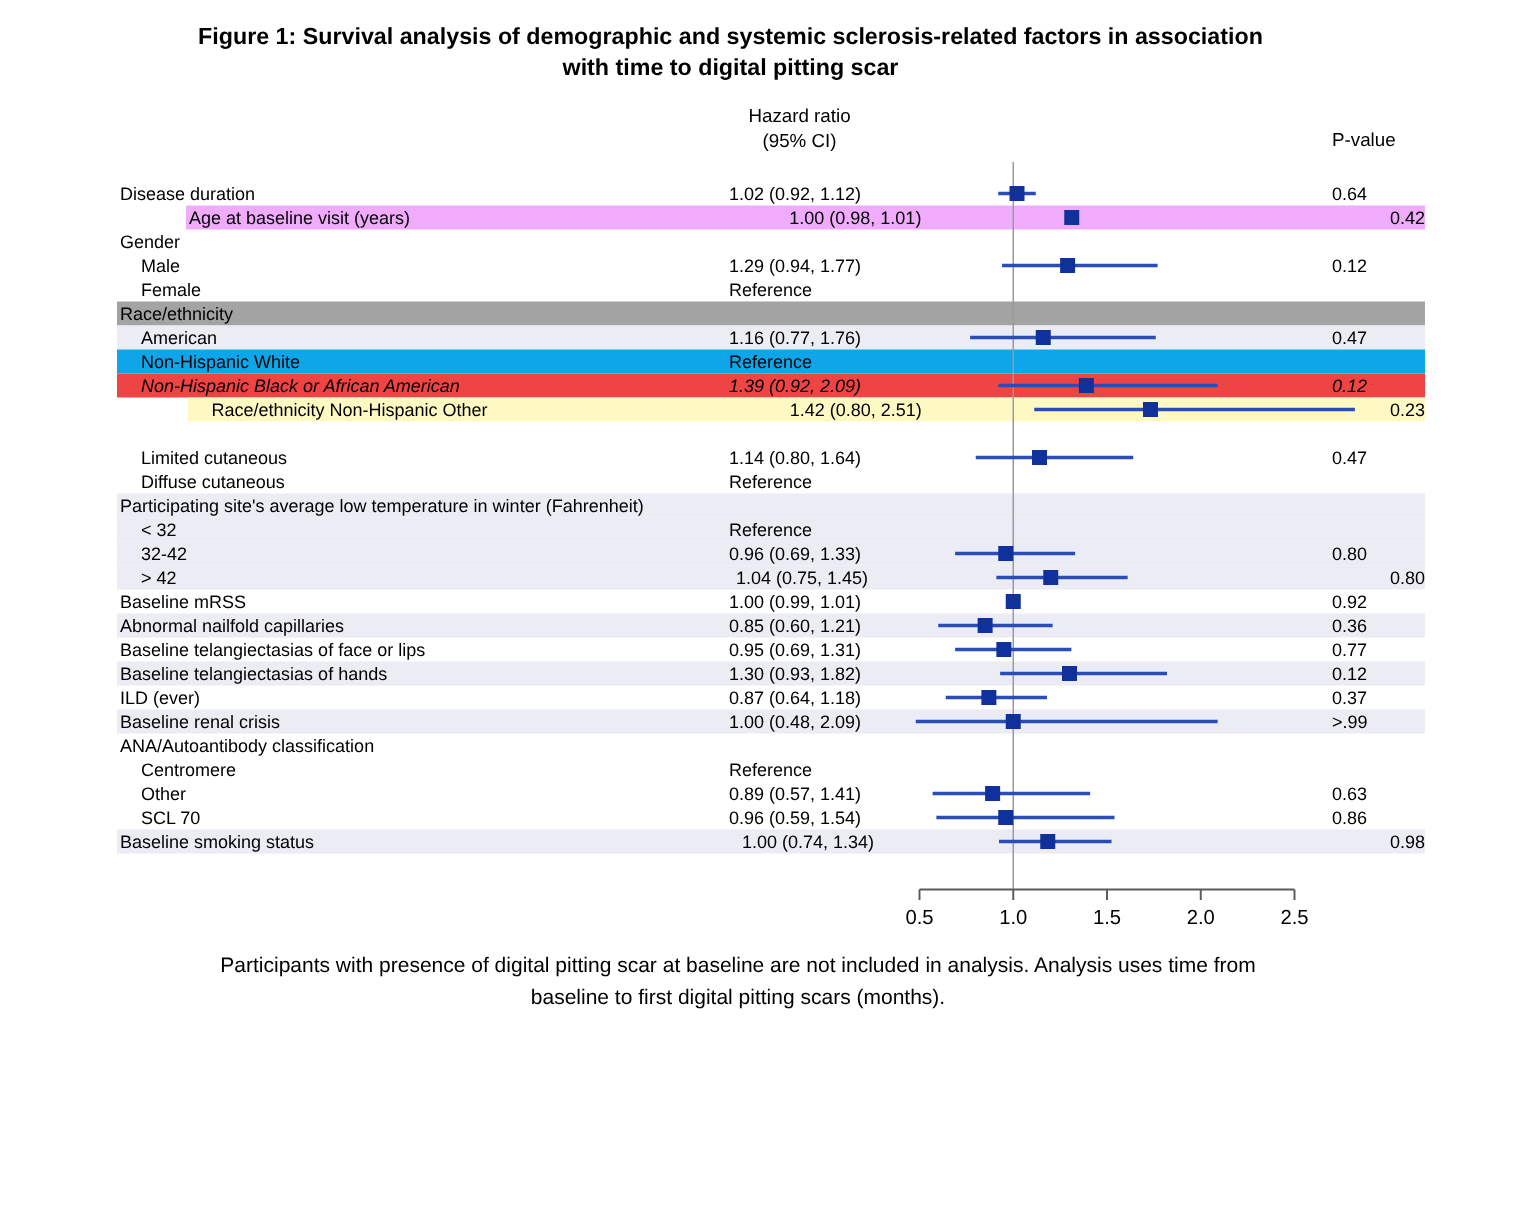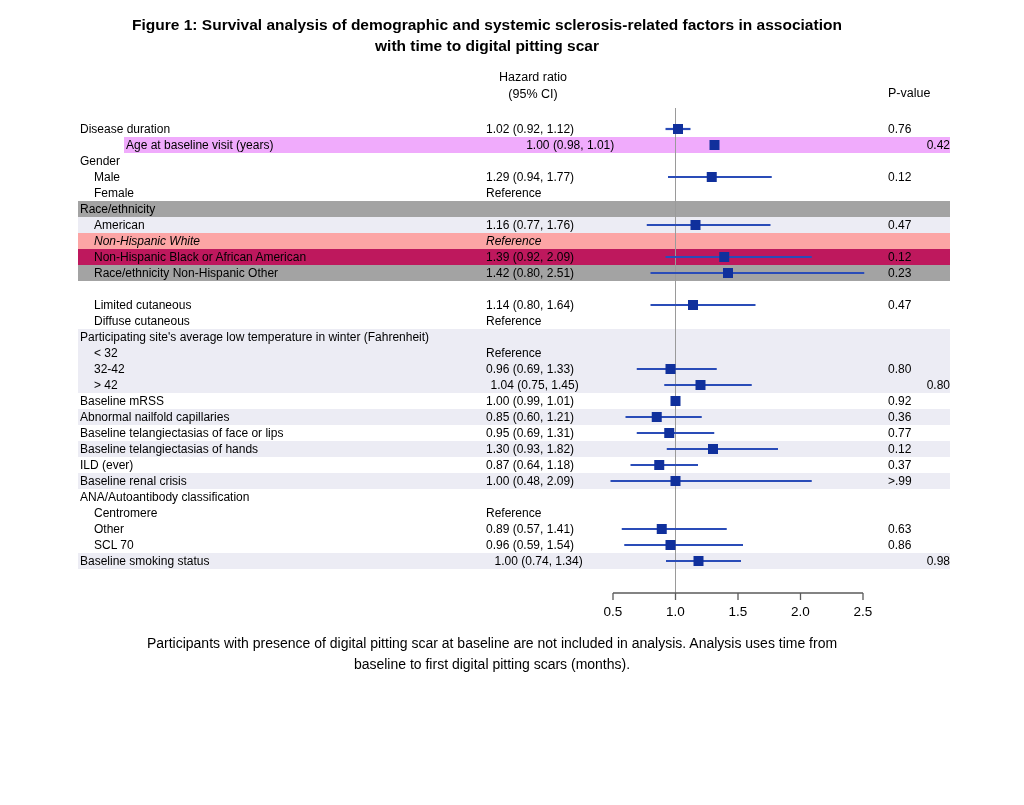--- a/index.html
+++ b/index.html
@@ -46,21 +46,21 @@
   <div id="refline" style="left: 674.7px; background: rgb(154, 154, 154);"></div>
 
   <div id="rows">
       <div class="row">
         <div class="cell label">Disease duration</div>
         <div class="cell hrtext">1.02 (0.92, 1.12)</div>
         <div class="cell plot"><svg width="286" height="16">
             <line x1="71.5" x2="96.50000000000001" y1="8" y2="8" stroke="#2a4cb8" stroke-width="2.2"></line>
             <rect x="79" y="3" width="10" height="10" fill="#10309c"></rect>
           </svg></div>
-        <div class="cell pval">0.76</div>
+        <div class="cell pval">0.64</div>
       </div>
       <div class="row shaded" style="background: #f0abfc; margin-left: 46px;">
         <div class="cell label">Age at baseline visit (years)</div>
         <div class="cell hrtext">1.00 (0.98, 1.01)</div>
         <div class="cell plot"><svg width="286" height="16">
             <line x1="79" x2="82.75" y1="8" y2="8" stroke="#2a4cb8" stroke-width="2.2"></line>
             <rect x="76.5" y="3" width="10" height="10" fill="#10309c"></rect>
           </svg></div>
         <div class="cell pval">0.42</div>
       </div>
@@ -93,36 +93,36 @@
       </div>
       <div class="row shaded" style="background: rgb(236, 236, 244);">
         <div class="cell label indent">American</div>
         <div class="cell hrtext">1.16 (0.77, 1.76)</div>
         <div class="cell plot"><svg width="286" height="16">
             <line x1="52.75" x2="176.5" y1="8" y2="8" stroke="#2a4cb8" stroke-width="2.2"></line>
             <rect x="96.49999999999999" y="3" width="10" height="10" fill="#10309c"></rect>
           </svg></div>
         <div class="cell pval">0.47</div>
       </div>
-      <div class="row shaded" style="background: #fca5a5; font-style: italic;">
+      <div class="row shaded" style="background: #0ea5e9;">
         <div class="cell label indent">Non-Hispanic White</div>
         <div class="cell hrtext">Reference</div>
         <div class="cell plot"></div>
         <div class="cell pval"></div>
       </div>
-      <div class="row shaded" style="background: #be185d;">
+      <div class="row shaded" style="background: #ef4444; font-style: italic;">
         <div class="cell label indent">Non-Hispanic Black or African American</div>
         <div class="cell hrtext">1.39 (0.92, 2.09)</div>
         <div class="cell plot"><svg width="286" height="16">
             <line x1="71.5" x2="217.74999999999997" y1="8" y2="8" stroke="#2a4cb8" stroke-width="2.2"></line>
             <rect x="125.25" y="3" width="10" height="10" fill="#10309c"></rect>
           </svg></div>
         <div class="cell pval">0.12</div>
       </div>
-      <div class="row shaded" style="background: #a3a3a3;">
+      <div class="row shaded" style="background: #fef9c3; margin-left: 47px;">
         <div class="cell label indent">Race/ethnicity Non-Hispanic Other</div>
         <div class="cell hrtext">1.42 (0.80, 2.51)</div>
         <div class="cell plot"><svg width="286" height="16">
             <line x1="56.50000000000001" x2="270.25" y1="8" y2="8" stroke="#2a4cb8" stroke-width="2.2"></line>
             <rect x="129" y="3" width="10" height="10" fill="#10309c"></rect>
           </svg></div>
         <div class="cell pval">0.23</div>
       </div>
       <div class="row">
         <div class="cell hrtext"></div>

